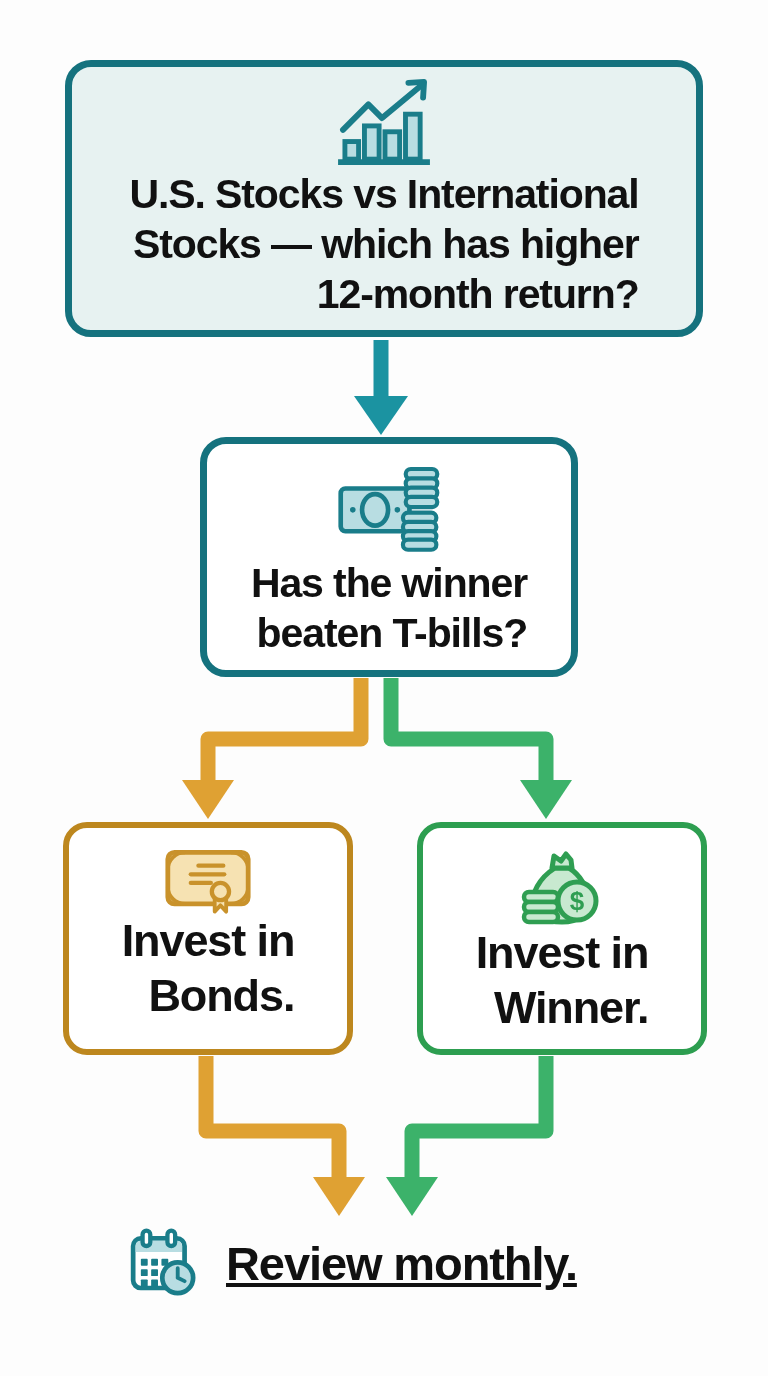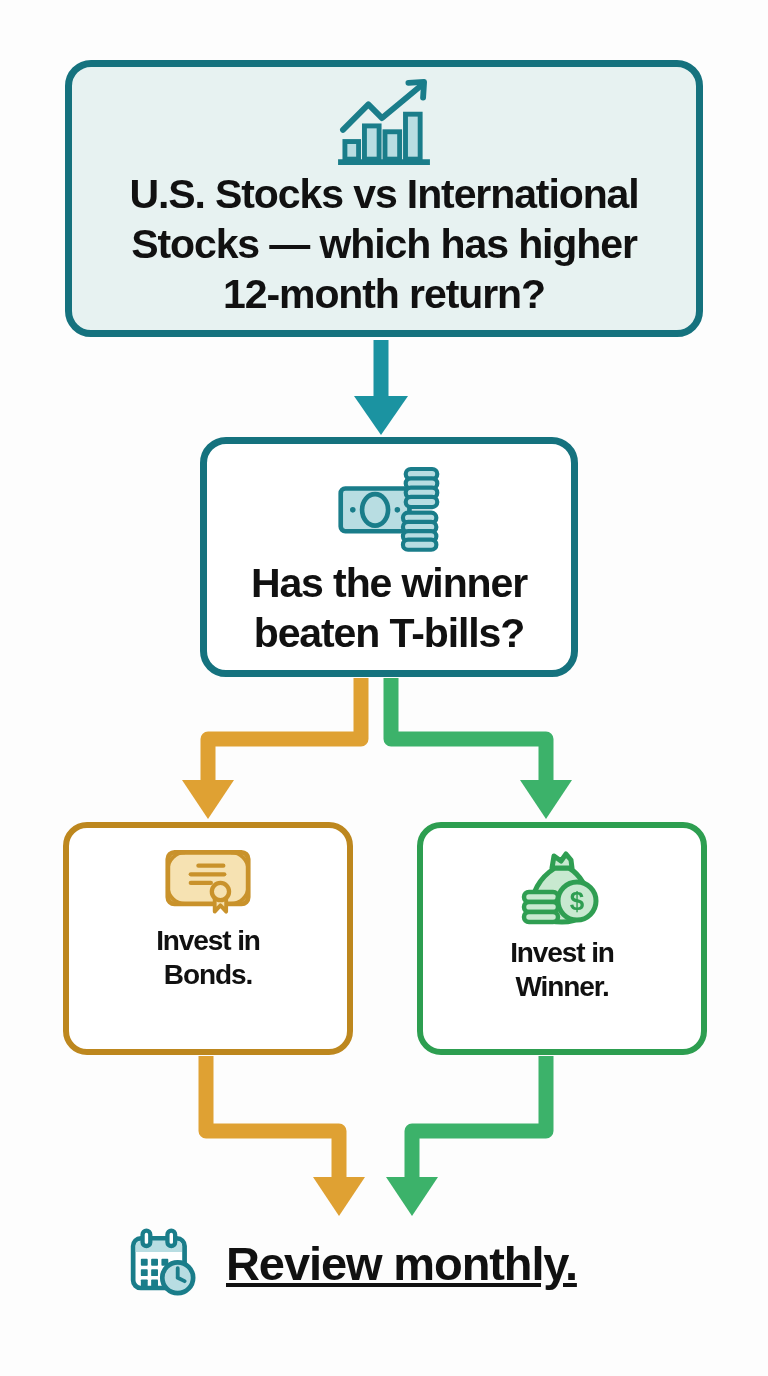--- a/index.html
+++ b/index.html
@@ -16,20 +16,21 @@
     background:#ffffff;
     display:flex;flex-direction:column;align-items:center;justify-content:flex-start;
     box-sizing:border-box;text-align:center;
   }
   .node-text{
     white-space:pre-line;
     font-weight:700;
     color:var(--text,#111111);
     letter-spacing:-1.1px;
     line-height:1.22;
+    text-align:right;
   }
   #node-start{
     left:65px;top:60px;width:638px;height:277px;
     border:7px solid var(--teal-border,#15727e);
     border-radius:26px;
     background:var(--mint-bg,#e7f2f1);
     padding-top:12px;
   }
   #node-start .node-text{font-size:41px;margin-top:4px;}
   #node-decision{
@@ -44,21 +45,21 @@
     border:6px solid var(--gold-border,#bd871e);
     border-radius:24px;
     padding-top:20px;
   }
   #node-winner{
     left:417px;top:822px;width:290px;height:233px;
     border:6px solid var(--green-border,#2d9e50);
     border-radius:24px;
     padding-top:20px;
   }
-  #node-bonds .node-text,#node-winner .node-text{font-size:28px;margin-top:10px;}
+  #node-bonds .node-text,#node-winner .node-text{font-size:45px;}
   .footer-row{
     position:absolute;left:128px;top:1226px;
     display:flex;align-items:center;gap:26px;
   }
   .footer-row .node-text{font-size:47px;white-space:nowrap;text-decoration:underline;}
   .icon{display:block;}
 </style>
 </head>
 <body>
 

